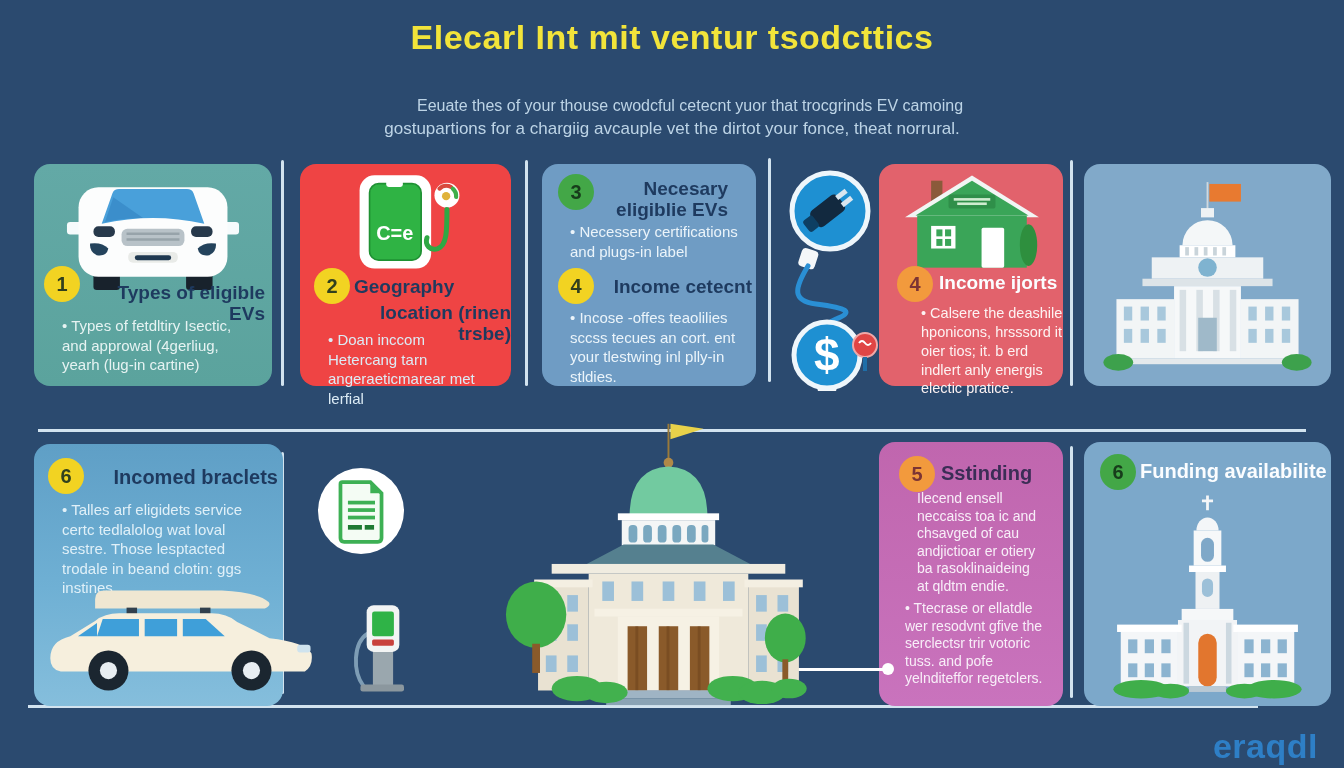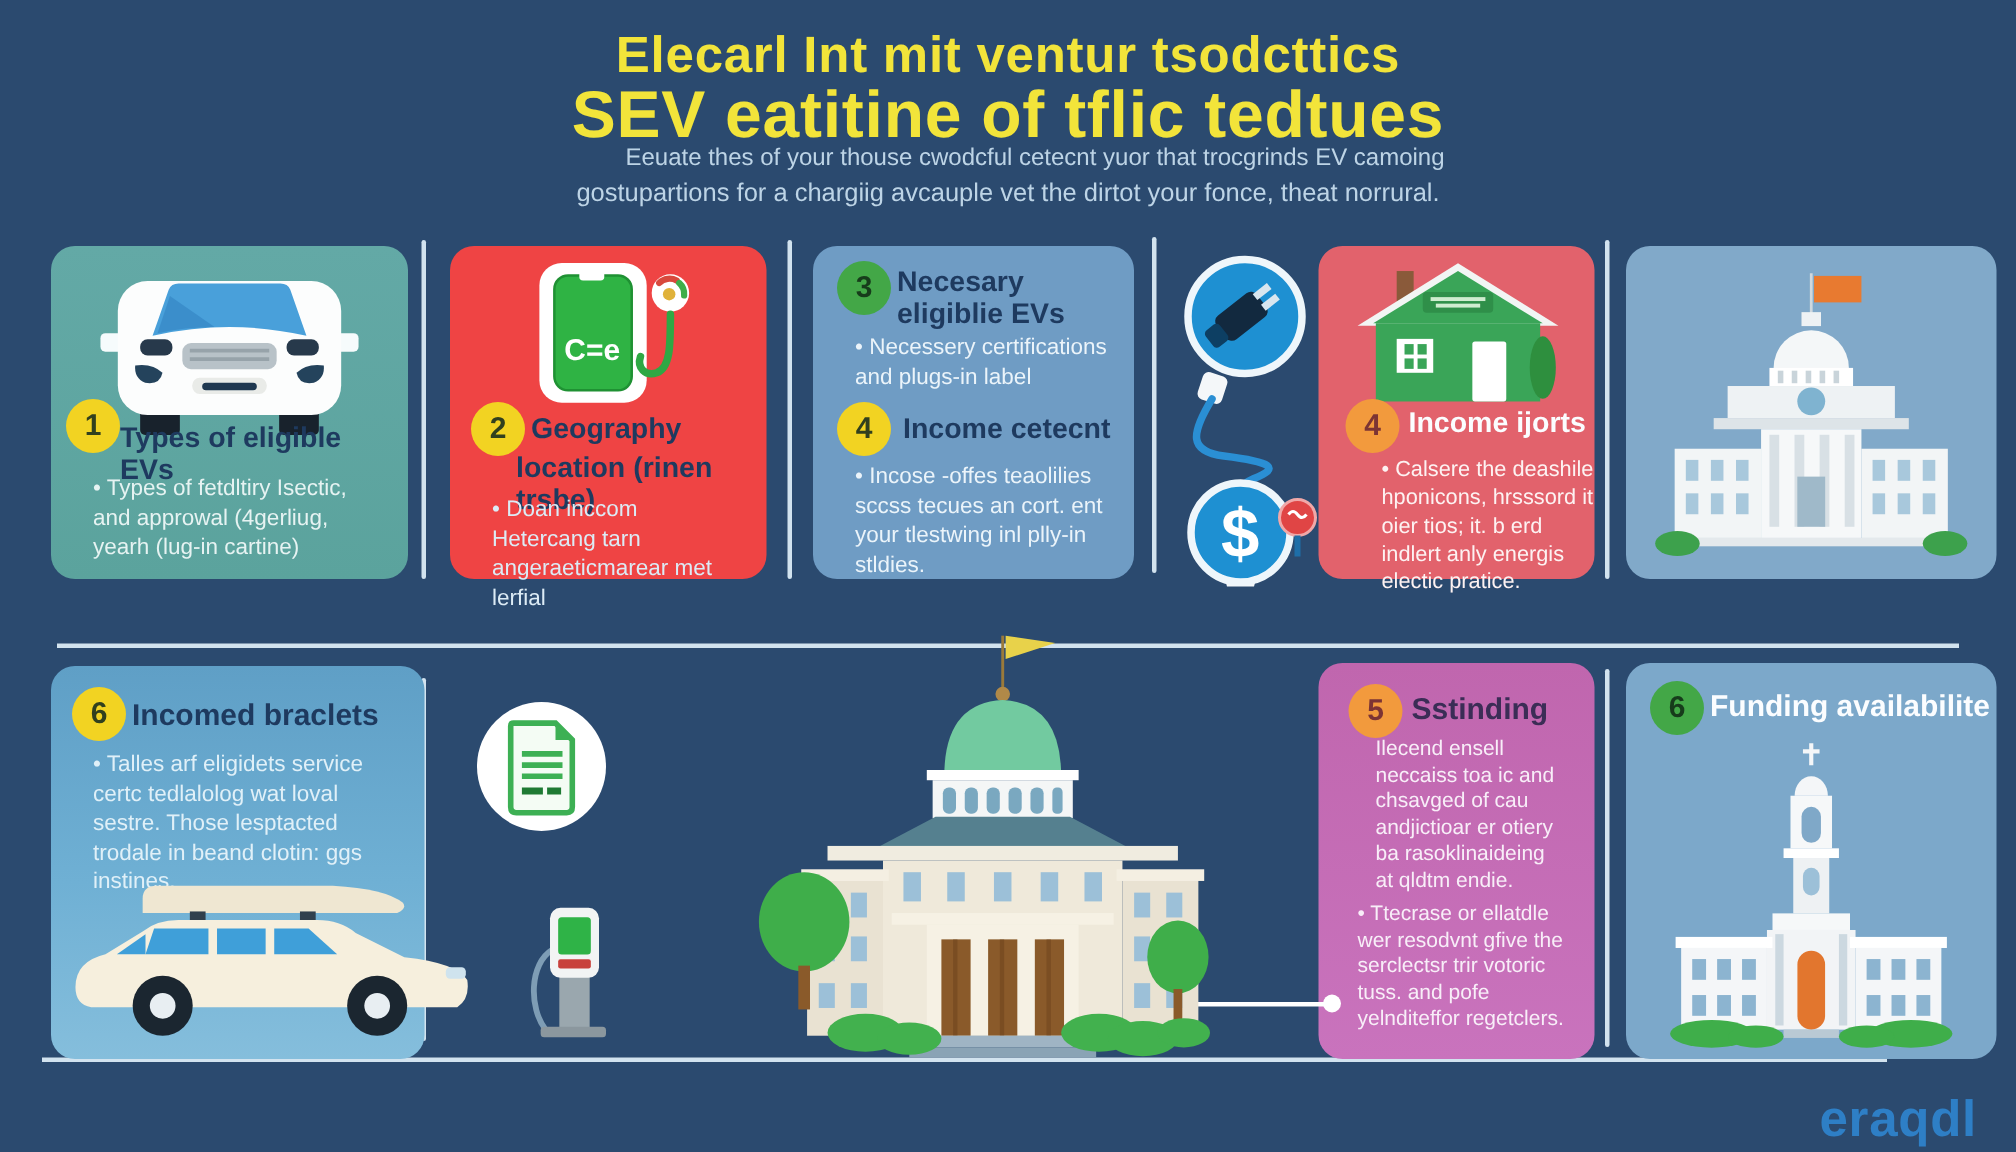--- a/index.html
+++ b/index.html
@@ -30,34 +30,33 @@
   .connector{position:absolute;height:3px;background:#fff;z-index:2;}
   .cdot{position:absolute;width:12px;height:12px;border-radius:50%;background:#fff;z-index:3;}
 
   
   .num{position:absolute;width:36px;height:36px;border-radius:50%;display:flex;align-items:center;justify-content:center;font-weight:700;font-size:20px;}
   .num.y{background:#f2d322;color:#31401e;}
   .num.g{background:#43a747;color:#173c1b;}
   .num.o{background:#f29a3d;color:#7c3434;}
 
   .h{position:absolute;font-weight:700;line-height:1.12;}
-  .navy{color:#1e3a5f;} .white{color:#fbfdff;} .plum{color:#3b2d56;}
+  .navy{color:#1e3a5f;text-align:right;} .white{color:#fbfdff;} .plum{color:#3b2d56;}
   .bd{position:absolute;line-height:1.3;}
 
   .logo{position:absolute;right:26px;bottom:2px;font-size:34px;font-weight:800;color:#2e7fc6;letter-spacing:.5px;}
   svg{display:block;}
   .abs{position:absolute;}
 </style>
 </head>
 <body>
 
 <div id="stage">
 
   <div class="hdr t1">Elecarl Int mit ventur tsodcttics</div>
-  <div class="hdr t2">SEV eatitine of tflic tedtues</div>
   <div class="hdr s1">Eeuate thes of your thouse cwodcful cetecnt yuor that trocgrinds EV camoing</div>
   <div class="hdr s2">gostupartions for a chargiig avcauple vet the dirtot your fonce, theat norrural.</div>
 
   <div class="vsep" style="left:281px;top:160px;height:226px;"></div>
   <div class="vsep" style="left:525px;top:160px;height:226px;"></div>
   <div class="vsep" style="left:768px;top:158px;height:224px;"></div>
   <div class="vsep" style="left:1070px;top:160px;height:226px;"></div>
   <div class="hline" style="left:38px;top:429px;width:1268px;"></div>
 
   <div class="card c1">

